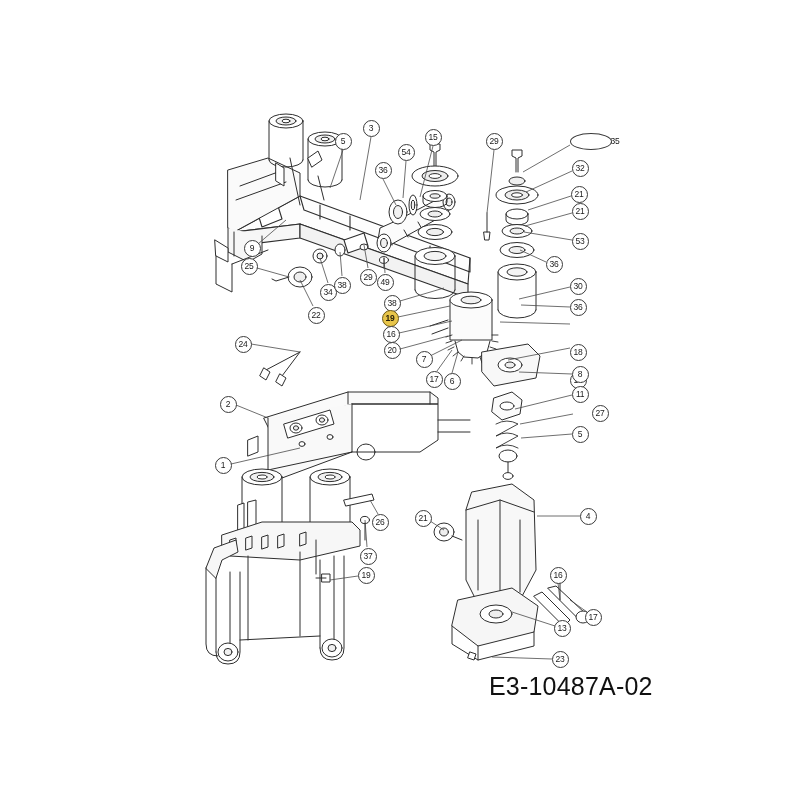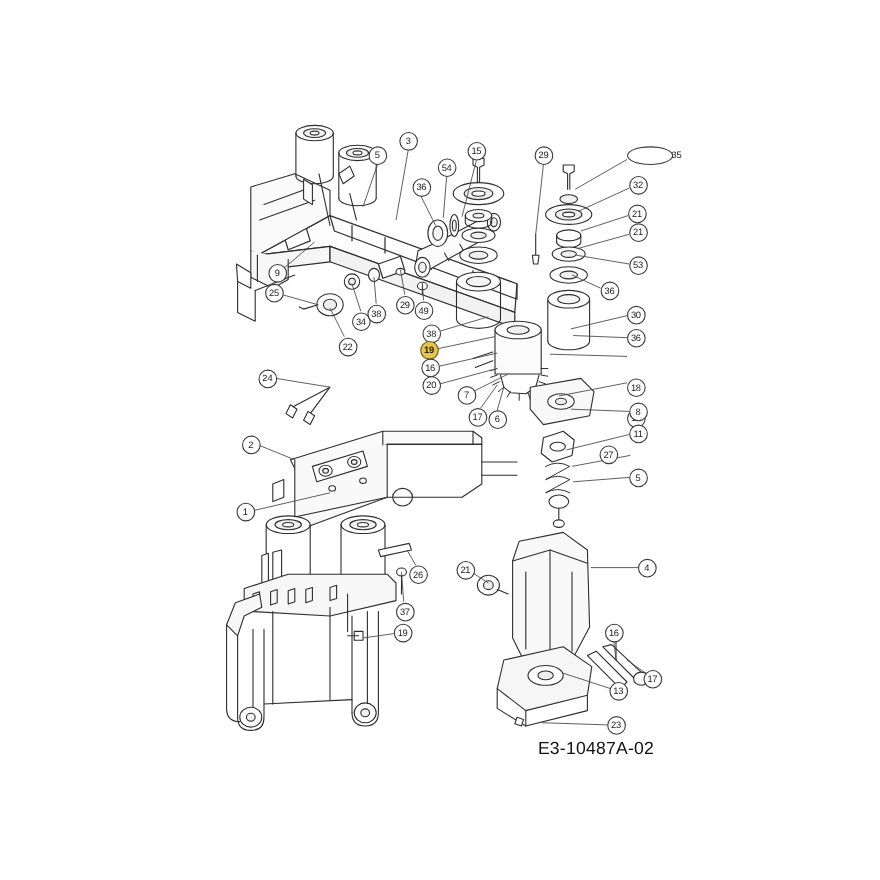--- a/index.html
+++ b/index.html
@@ -10,21 +10,21 @@
     font-family:"Liberation Sans", sans-serif;
     overflow:hidden;
     position:relative;
   }
   #stage{position:absolute;left:0;top:0;width:800px;height:800px;}
   #svgroot{position:absolute;left:0;top:0;width:800px;height:800px;}
 
   .dwg-title{
     position:absolute;
     font-family:"Liberation Sans", sans-serif;
-    font-size:16px;
+    font-size:25px;
     letter-spacing:0.2px;
     color:#111111;
     white-space:nowrap;
   }
 
   
   .callout{
     position:absolute;
     width:17px;height:17px;
     margin-left:-8.5px;margin-top:-8.5px;
@@ -374,26 +374,26 @@
       <div class="callout" style="left: 392px; top: 303px;">38</div>
       <div class="callout sel" style="left: 390px; top: 318px;">19</div>
       <div class="callout" style="left: 391px; top: 334px;">16</div>
       <div class="callout" style="left: 392px; top: 350px;">20</div>
       <div class="callout" style="left: 578px; top: 286px;">30</div>
       <div class="callout" style="left: 578px; top: 307px;">36</div>
       <div class="callout" style="left: 578px; top: 324px; margin-top: 20px;">18</div>
       <div class="callout" style="left: 578px; top: 347px; margin-top: 25px;">14</div>
       <div class="callout" style="left: 580px; top: 374px;">8</div>
       <div class="callout" style="left: 580px; top: 394px;">11</div>
-      <div class="callout" style="left: 553px; top: 413px;">27</div>
+      <div class="callout" style="left: 600px; top: 413px;">27</div>
       <div class="callout" style="left: 580px; top: 434px;">5</div>
       <div class="callout" style="left: 424px; top: 359px;">7</div>
       <div class="callout" style="left: 434px; top: 379px;">17</div>
       <div class="callout" style="left: 452px; top: 381px;">6</div>
-      <div class="callout" style="left: 243px; top: 344px; font-family: Liberation Mono, monospace;">24</div>
+      <div class="callout" style="left: 243px; top: 344px;">24</div>
       <div class="callout" style="left: 228px; top: 404px;">2</div>
       <div class="callout" style="left: 223px; top: 465px;">1</div>
       <div class="callout" style="left: 380px; top: 522px;">26</div>
       <div class="callout" style="left: 368px; top: 556px;">37</div>
       <div class="callout" style="left: 366px; top: 575px;">19</div>
       <div class="callout" style="left: 423px; top: 518px;">21</div>
       <div class="callout" style="left: 588px; top: 516px;">4</div>
       <div class="callout" style="left: 558px; top: 575px;">16</div>
       <div class="callout" style="left: 593px; top: 617px;">17</div>
       <div class="callout" style="left: 562px; top: 628px;">13</div>

